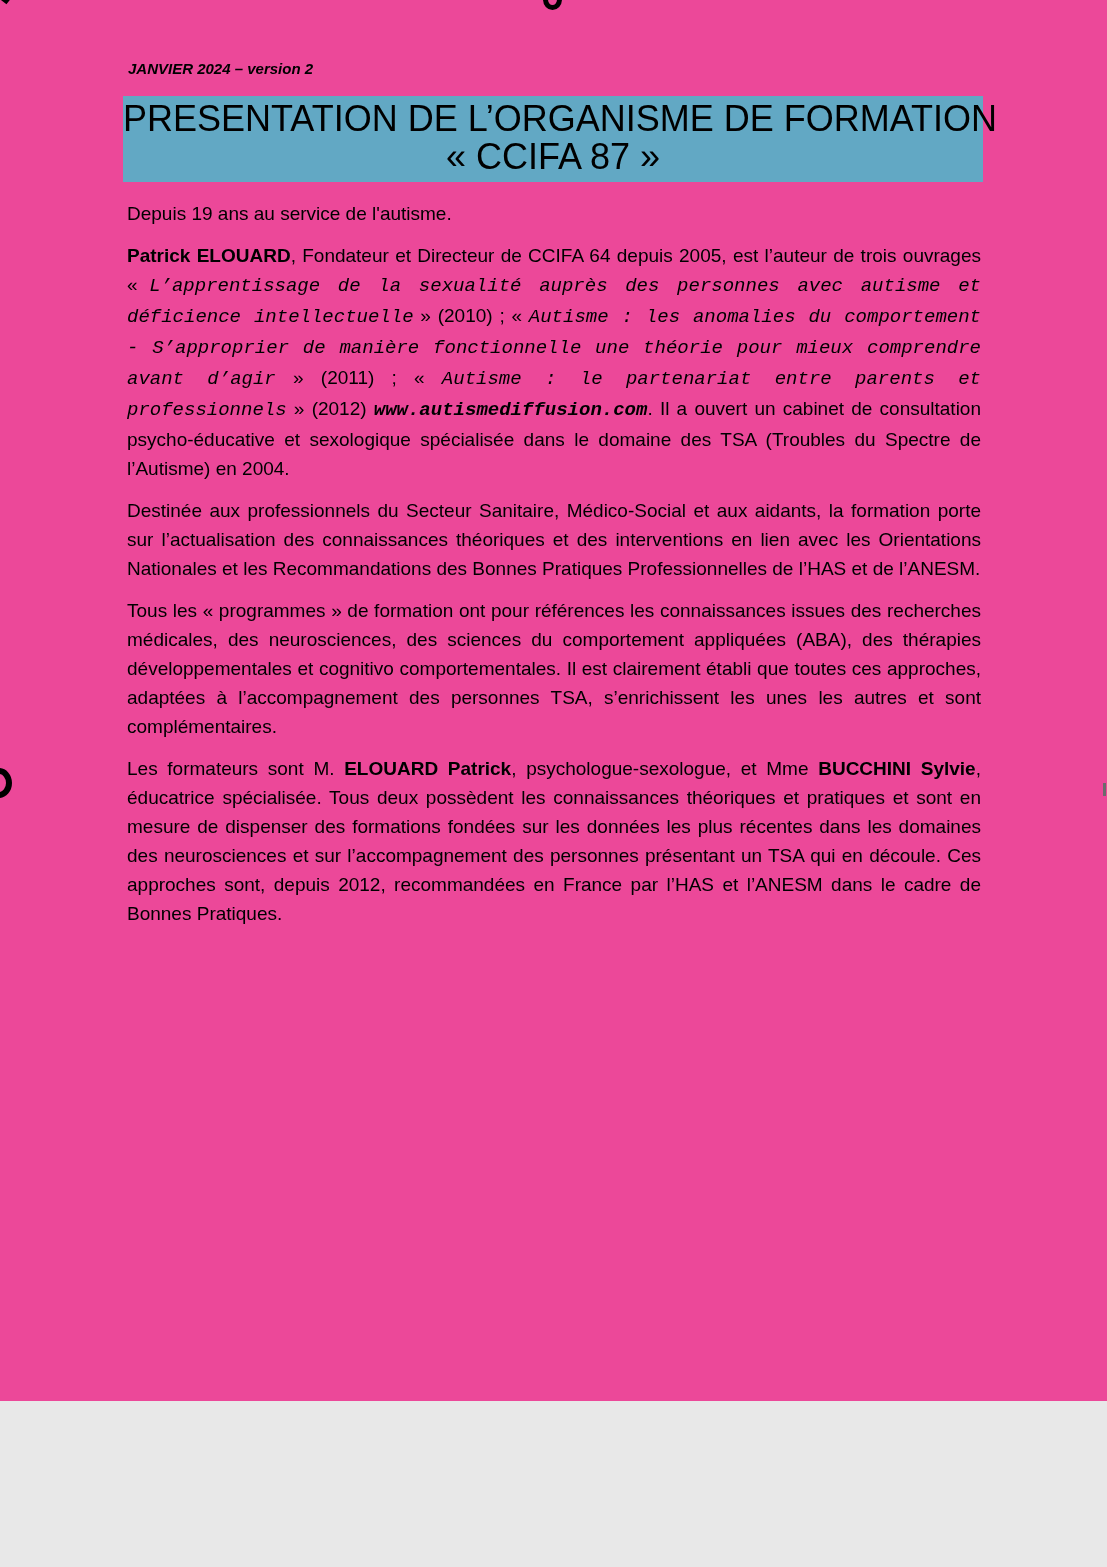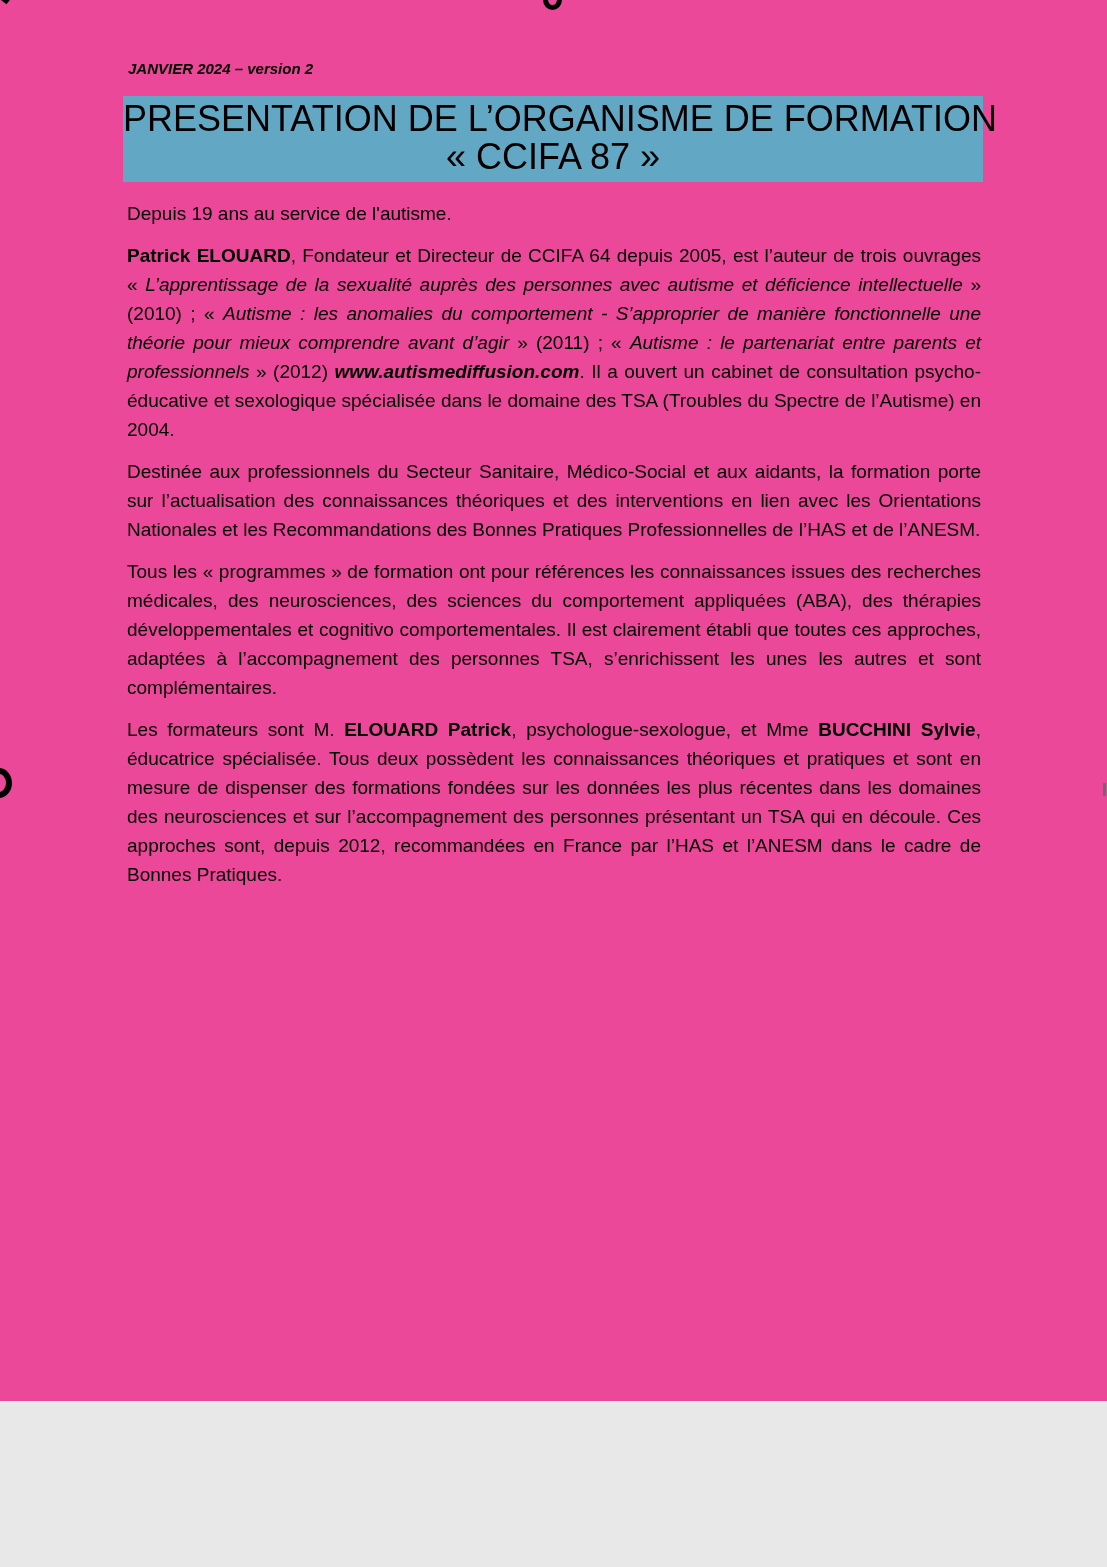--- a/index.html
+++ b/index.html
@@ -38,21 +38,21 @@
   .content {
     margin: 17px 126px 0 127px;
     font-size: 19px;
     line-height: 29px;
   }
   .content p.para {
     margin: 0 0 13px 0;
     text-align: justify;
   }
   .b { font-weight: bold; }
-  .i { font-style: italic; }
+  .i { font-style: italic; font-family: Liberation Mono, monospace; }
 
   
   .artifact { position: absolute; }
   .corner-mark-top-left {
     left: -6px; top: -6px; width: 16px; height: 6px;
     background: #000; transform: rotate(38deg);
   }
   .cut-glyph-top-center {
     left: 543px; top: -11px; width: 19px; height: 21px;
     border: 5px solid #000; border-radius: 50%;

